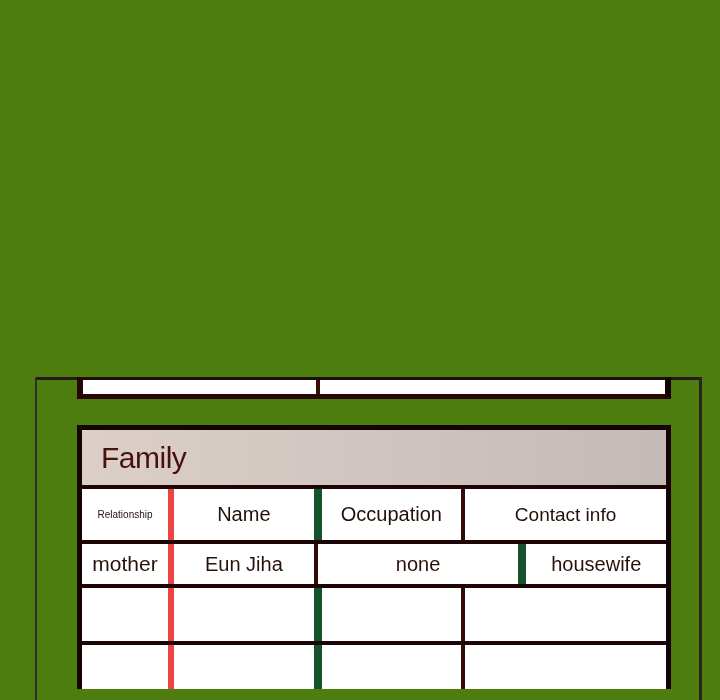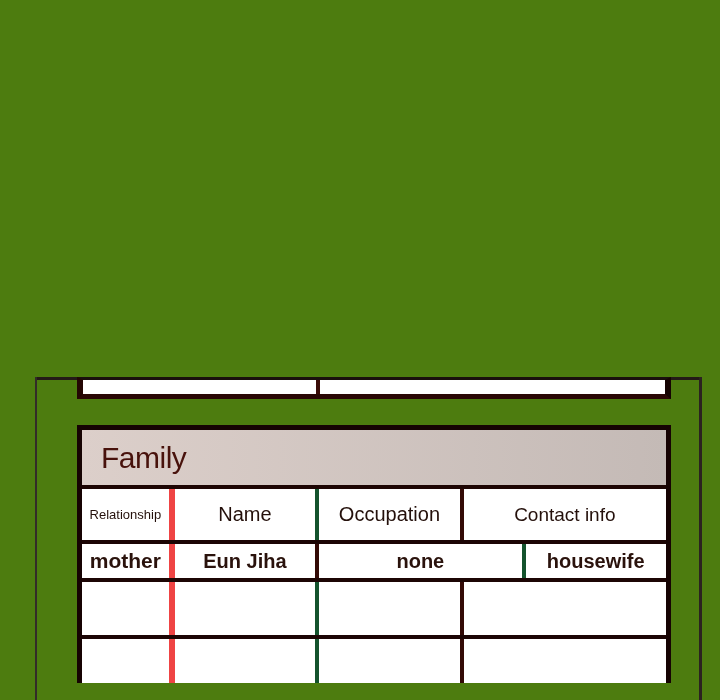--- a/index.html
+++ b/index.html
@@ -66,29 +66,29 @@
   }
   .trow.last{border-bottom:none;}
   .cell{
     display:flex;align-items:center;justify-content:center;
     box-sizing:content-box;
     color:#24100b;
     overflow:hidden;
   }
   .cell.c1{width:87px;}
   .cell.c2{width:141px;border-left:6px solid #ef4444;}
-  .cell.c3{width:141px;border-left:4px solid #14532d;text-align:center;}
+  .cell.c3{width:141px;border-left:8px solid #14532d;text-align:center;}
   .cell.c4{width:203px;border-left:4px solid #330a06;}
   .header-row .cell{height:51px;}
-  .header-row .c1{font-size:13px;text-align:right;}
+  .header-row .c1{font-size:10px;text-align:right;}
   .header-row .c2{font-size:20px;}
   .header-row .c3{font-size:20px;}
   .header-row .c4{font-size:19px;}
   .data-row .cell{color:#2a120c;font-size:20px;}
-  .row-1 .cell{height:34px;font-weight:bold;}
+  .row-1 .cell{height:40px;}
   .row-1 .c1{font-size:21px;}
   .row-2 .cell{height:53px;}
   .row-3 .cell{height:44px;}
 </style>
 </head>
 <body>
 
 <div id="canvas">
 
   <div class="paper-top-seg paper-top-left"></div>

